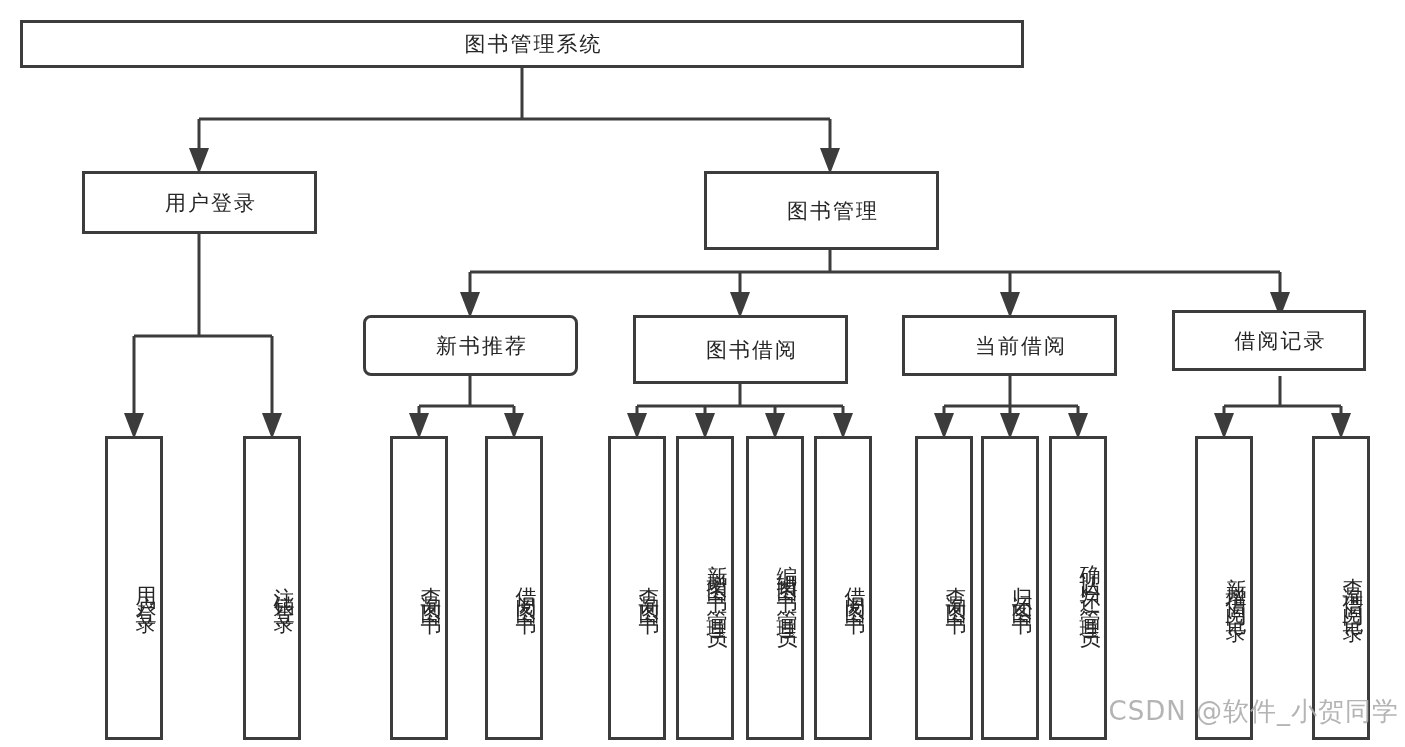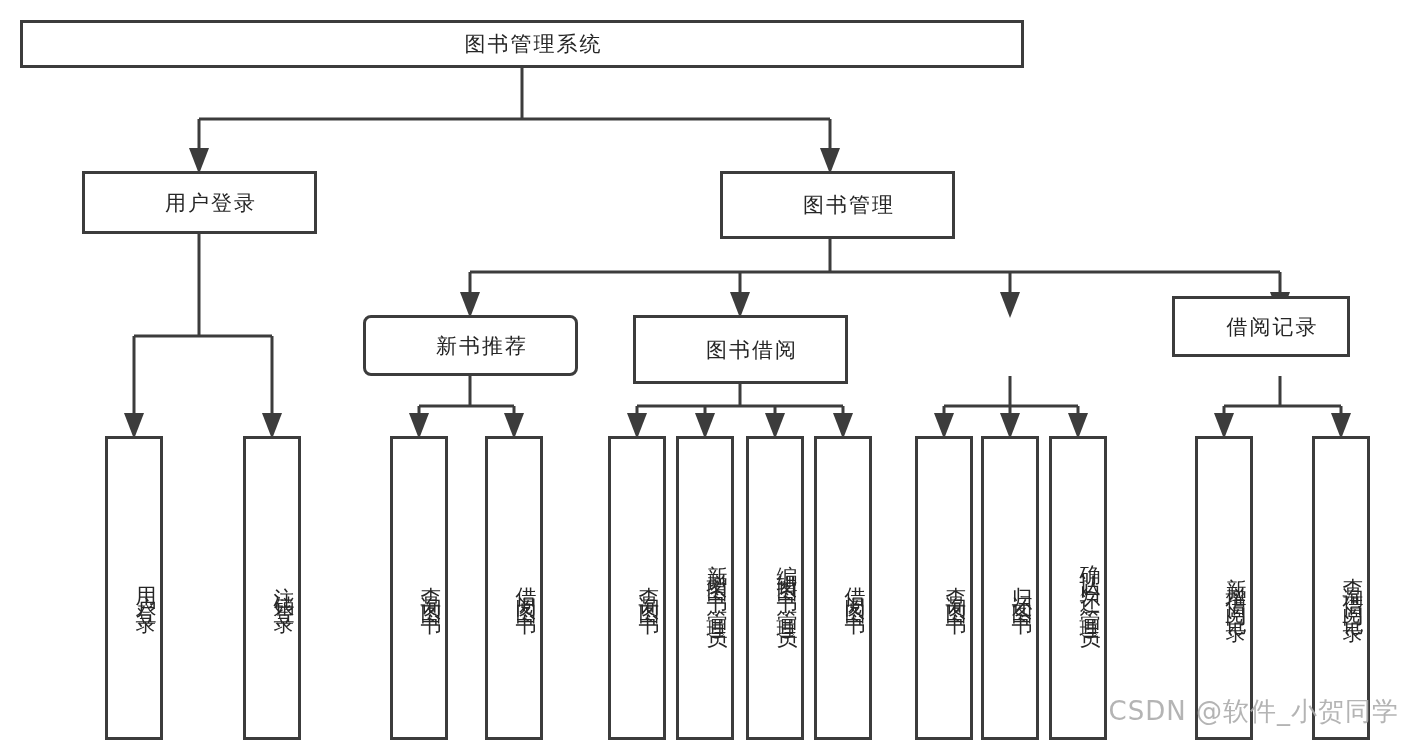--- a/index.html
+++ b/index.html
@@ -91,25 +91,26 @@
       <polygon points="1000,413 1020,413 1010,439"></polygon>
       <polygon points="1068,413 1088,413 1078,439"></polygon>
       <polygon points="1214,413 1234,413 1224,439"></polygon>
       <polygon points="1331,413 1351,413 1341,439"></polygon>
     </g>
   </svg>
 
   <div class="node h" style="left:20px; top:20px; width:1004px; height:48px;">图书管理系统</div>
 
   <div class="node h" style="left:82px; top:171px; width:235px; height:63px;">用户登录</div>
-  <div class="node h" style="left:720px; top:171px; width:235px; height:68px;">图书管理</div>
+  <div class="node h" style="left:704px; top:171px; width:235px; height:79px;">图书管理</div>
 
   <div class="node h" style="left:363px; top:315px; width:215px; height:61px;border-radius:8px;">新书推荐</div>
   <div class="node h" style="left:633px; top:315px; width:215px; height:69px;">图书借阅</div>
-  <div class="node h" style="left:1172px; top:296px; width:178px; height:61px;">借阅记录</div>
+  <div class="node h" style="left:902px; top:315px; width:215px; height:61px;">当前借阅</div>
+  <div class="node h" style="left:1172px; top:310px; width:194px; height:61px;">借阅记录</div>
 
   <div class="node v" style="left:105px; top:436px; width:58px; height:304px;">用户登录</div>
   <div class="node v" style="left:243px; top:436px; width:58px; height:304px;">注销登录</div>
 
   <div class="node v" style="left:390px; top:436px; width:58px; height:304px;">查询图书</div>
   <div class="node v" style="left:485px; top:436px; width:58px; height:304px;">借阅图书</div>
 
   <div class="node v" style="left:608px; top:436px; width:58px; height:304px;">查询图书</div>
   <div class="node v" style="left:676px; top:436px; width:58px; height:304px;">新增图书（管理员）</div>
   <div class="node v" style="left:746px; top:436px; width:58px; height:304px;">编辑图书（管理员）</div>

